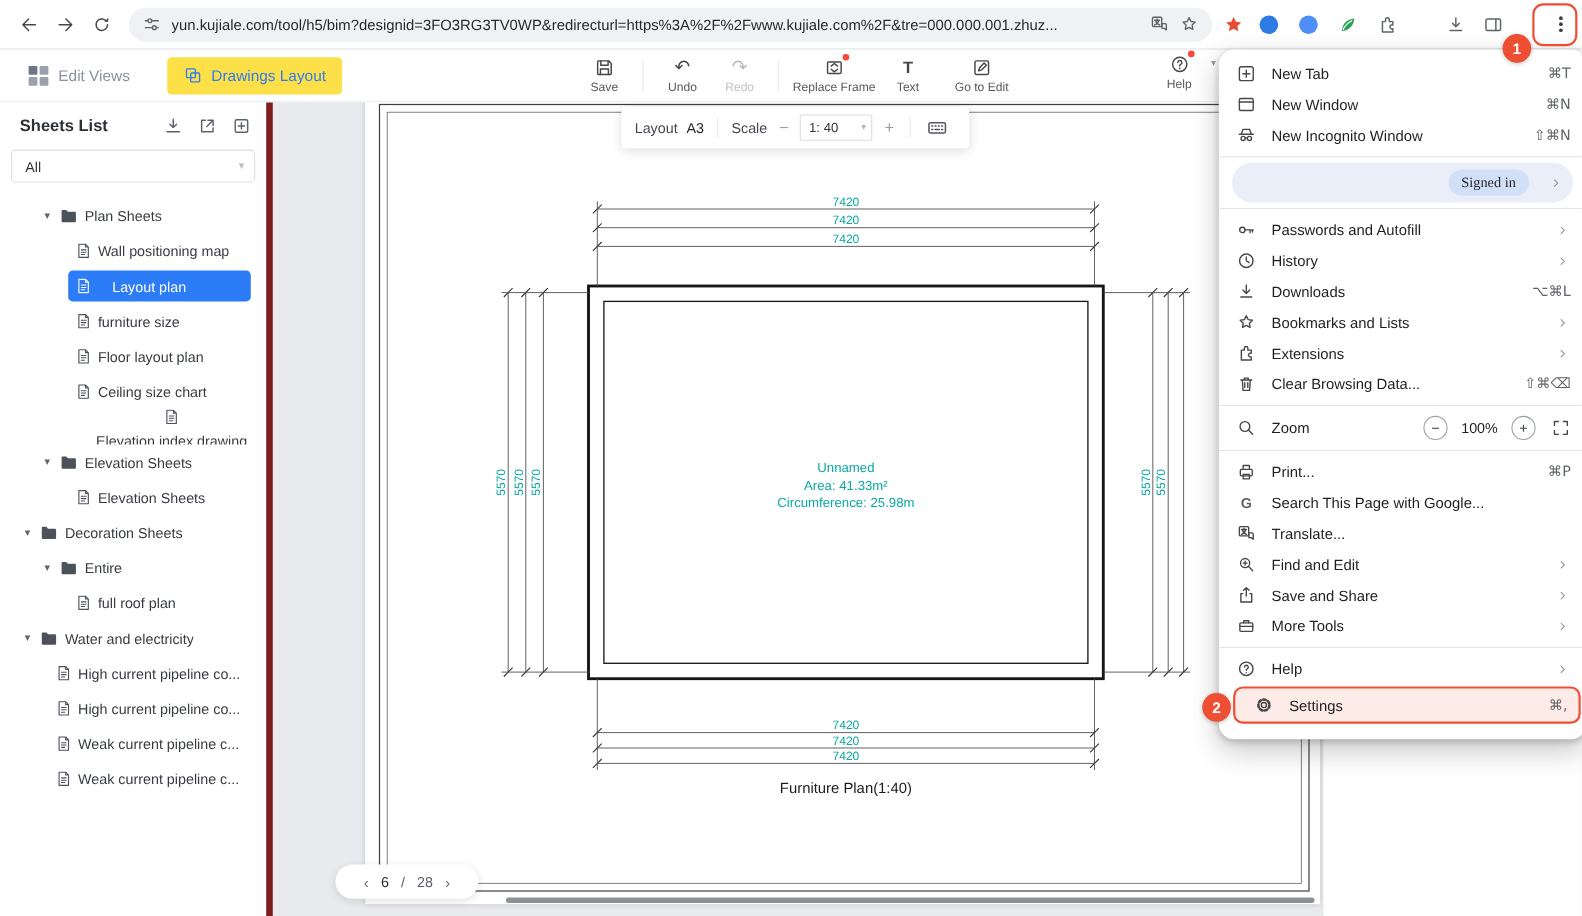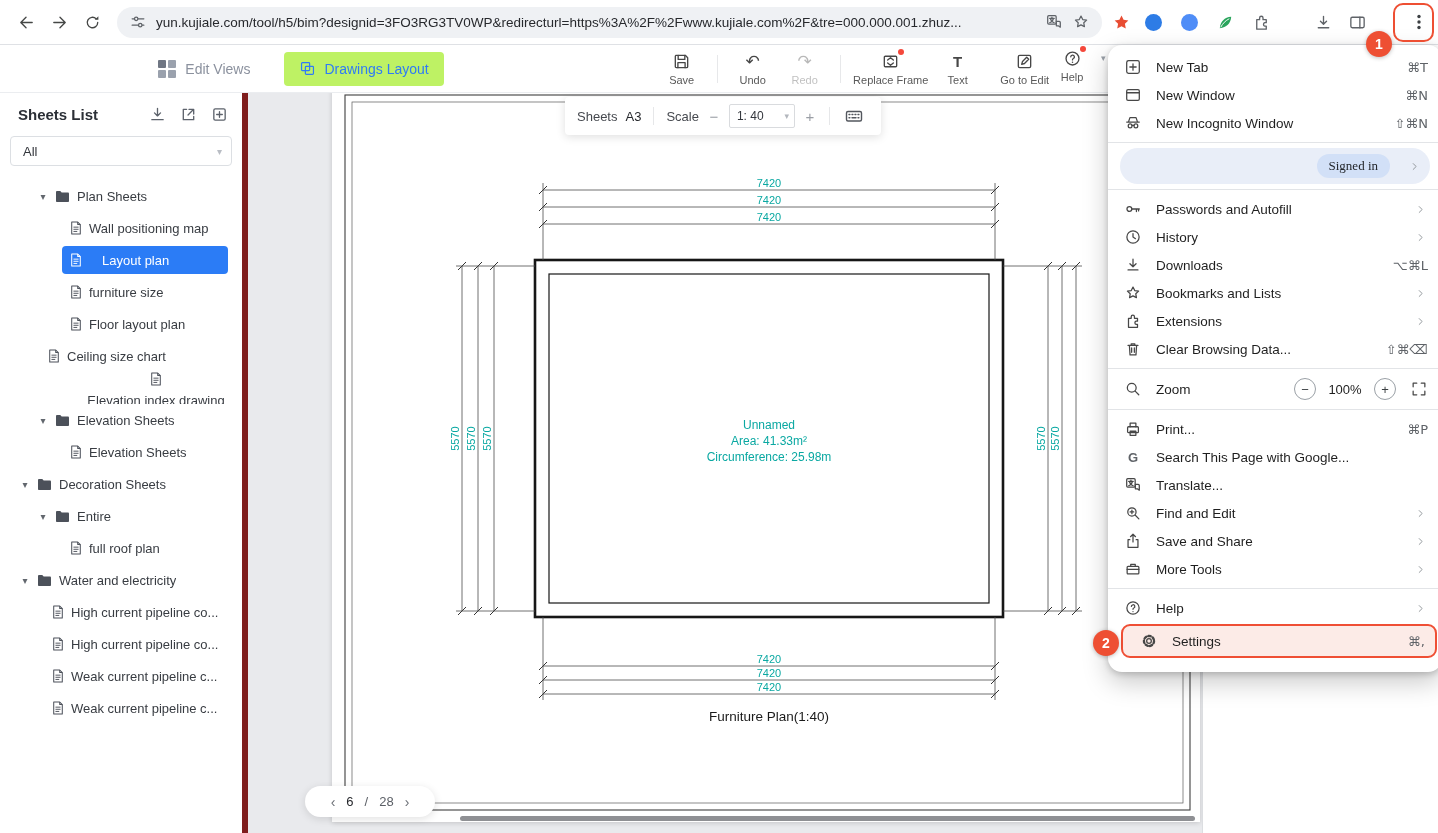--- a/index.html
+++ b/index.html
@@ -15,26 +15,26 @@
   .obicon{width:18px;height:18px;color:#5f6368;flex:none;display:flex;}
   .obicon svg{width:18px;height:18px;}
   .url{flex:1;font-size:13.5px;color:#27292d;white-space:nowrap;overflow:hidden;}
   .extrow{display:flex;align-items:center;height:45px;}
   .exticon{width:20px;height:20px;display:flex;align-items:center;justify-content:center;flex:none;cursor:pointer;}
   .exticon svg{width:19px;height:19px;}
   .bluedot{width:17px;height:17px;border-radius:50%;}
   .menu-dots{width:36px;height:36px;display:flex;align-items:center;justify-content:center;cursor:pointer;}
 
   
-  .appheader{position:absolute;left:0;top:45px;width:1198px;height:47px;background:#fff;border-bottom:1px solid #ebedf0;display:flex;align-items:center;z-index:10;justify-content:center;}
+  .appheader{position:absolute;left:0;top:45px;width:1198px;height:47px;background:#fff;border-bottom:1px solid #ebedf0;display:flex;align-items:center;z-index:10;}
   .editviews{display:flex;align-items:center;gap:9px;margin-left:26px;color:#8b919e;font-size:14px;flex:none;}
   .evicon{width:18px;height:18px;display:grid;grid-template-columns:8px 8px;grid-template-rows:8px 8px;gap:2px;}
   .evicon i{background:#9aa1ad;border-radius:1px;}
   .evicon i:nth-child(1){background:#6f7683;}
-  .dltab{display:flex;align-items:center;gap:8px;height:34px;padding:0 15px;background:#bef264;border-radius:4px;color:#2e7bf6;font-size:14px;margin-left:34px;flex:none;cursor:pointer;}
+  .dltab{display:flex;align-items:center;gap:8px;height:34px;padding:0 15px;background:#fde047;border-radius:4px;color:#2e7bf6;font-size:14px;margin-left:34px;flex:none;cursor:pointer;}
   .dltab svg{width:17px;height:17px;}
   .tools{display:flex;align-items:center;margin-left:212px;}
   .tool{width:52px;display:flex;flex-direction:column;align-items:center;gap:3px;color:#595959;font-size:11px;cursor:pointer;flex:none;}
   .tool .ticon{height:19px;display:flex;align-items:center;justify-content:center;color:#474747;position:relative;}
   .tool .ticon svg{width:19px;height:19px;}
   .tool.wide{width:82px;}
   .tool.disabled{opacity:.38;}
   .tdiv{width:1px;height:28px;background:#e7e8ea;margin:0 9px;flex:none;}
   .uglyph{font-size:17px;line-height:17px;font-family:"DejaVu Sans",sans-serif;}
   .rdot{position:absolute;right:-4px;top:-3px;width:6px;height:6px;border-radius:50%;background:#f5483b;}
@@ -344,21 +344,21 @@
 
       <span class="nicon">
             <svg viewBox="0 0 14 16" width="12" height="14">
               <path d="M2 1h7l3 3v11H2z" fill="none" stroke="currentColor" stroke-width="1.2" stroke-linejoin="round"></path>
               <path d="M9 1v3h3" fill="none" stroke="currentColor" stroke-width="1.2" stroke-linejoin="round"></path>
               <path d="M4.5 7h5M4.5 9.5h5M4.5 12h3.5" stroke="currentColor" stroke-width="1.1" stroke-linecap="round"></path>
             </svg>
           </span>
       <span class="nlab">Floor layout plan</span>
     </div>
-        <div class="trow file" style="padding-left:48px;">
+        <div class="trow file" style="padding-left:70px;">
 
       <span class="nicon">
             <svg viewBox="0 0 14 16" width="12" height="14">
               <path d="M2 1h7l3 3v11H2z" fill="none" stroke="currentColor" stroke-width="1.2" stroke-linejoin="round"></path>
               <path d="M9 1v3h3" fill="none" stroke="currentColor" stroke-width="1.2" stroke-linejoin="round"></path>
               <path d="M4.5 7h5M4.5 9.5h5M4.5 12h3.5" stroke="currentColor" stroke-width="1.1" stroke-linecap="round"></path>
             </svg>
           </span>
       <span class="nlab">Ceiling size chart</span>
     </div>
@@ -540,21 +540,21 @@
           <text x="727" y="350.5" font-size="11" fill="#0aa8a2" text-anchor="middle" font-family="&quot;Liberation Sans&quot;,&quot;DejaVu Sans&quot;,sans-serif" transform="rotate(-90 727 350.5)">5570</text>
           <line x1="671" y1="178" x2="750" y2="178" stroke="#4c4c4c" stroke-width="0.8"></line>
           <line x1="671" y1="523" x2="750" y2="523" stroke="#4c4c4c" stroke-width="0.8"></line>
           <text x="437" y="341" font-size="12" fill="#0aa8a2" text-anchor="middle" font-family="&quot;Liberation Sans&quot;,&quot;DejaVu Sans&quot;,sans-serif">Unnamed</text>
           <text x="437" y="357" font-size="12" fill="#0aa8a2" text-anchor="middle" font-family="&quot;Liberation Sans&quot;,&quot;DejaVu Sans&quot;,sans-serif">Area: 41.33m²</text>
           <text x="437" y="373" font-size="12" fill="#0aa8a2" text-anchor="middle" font-family="&quot;Liberation Sans&quot;,&quot;DejaVu Sans&quot;,sans-serif">Circumference: 25.98m</text>
           <text x="437" y="633" font-size="13.5" fill="#1b1b1b" text-anchor="middle" font-family="&quot;Liberation Sans&quot;,&quot;DejaVu Sans&quot;,sans-serif">Furniture Plan(1:40)</text>
         </svg>
     </div>
     <div class="ftoolbar">
-      <span>Sheets</span>
+      <span>Layout</span>
       <span class="ftvalue">A3</span>
       <span class="ftdiv"></span>
       <span>Scale</span>
       <span class="ftpm">−</span>
       <span class="ftselect">
         <span>1: 40</span>
         <span class="ftcaret">▾</span>
       </span>
       <span class="ftpm">+</span>
       <span class="ftdiv"></span>

